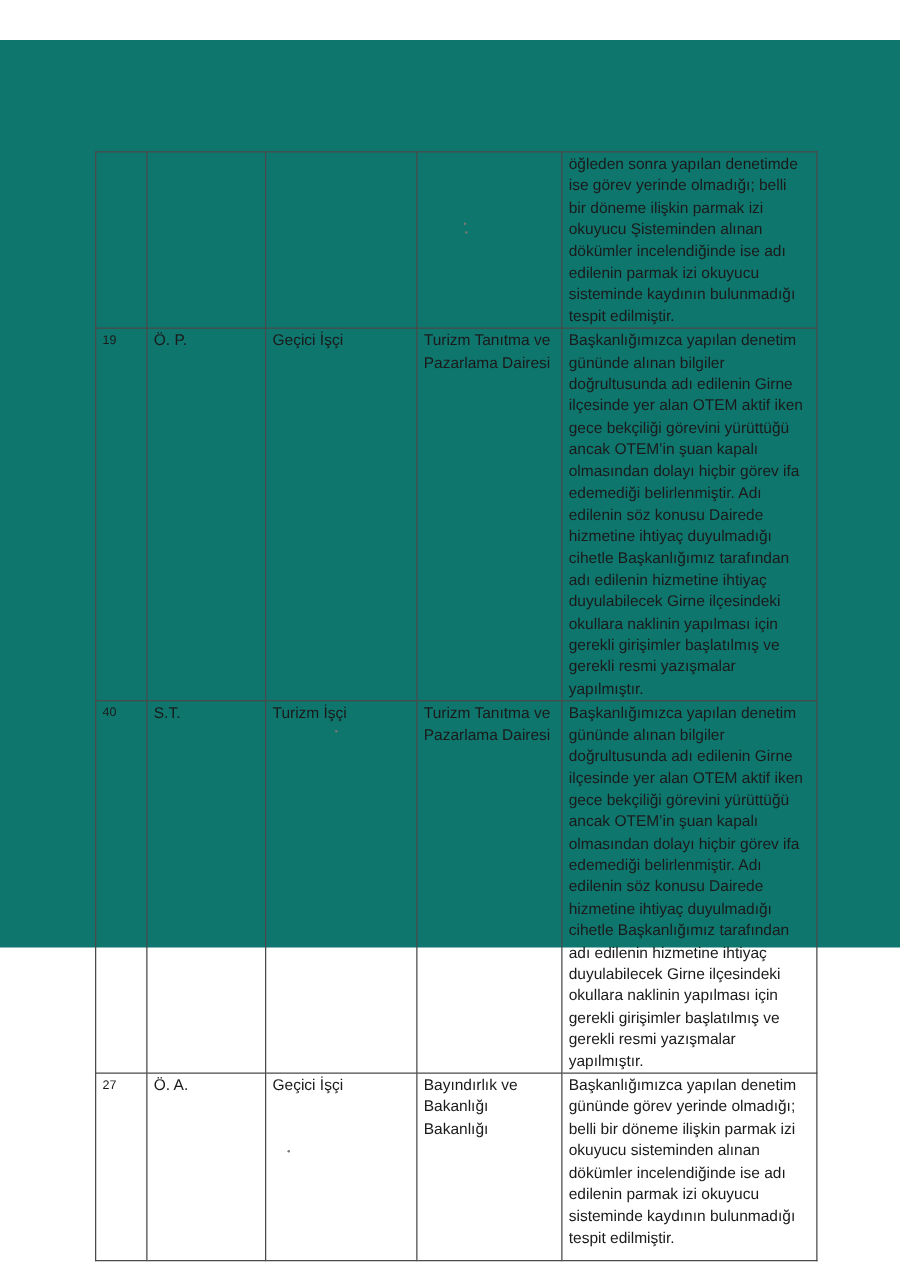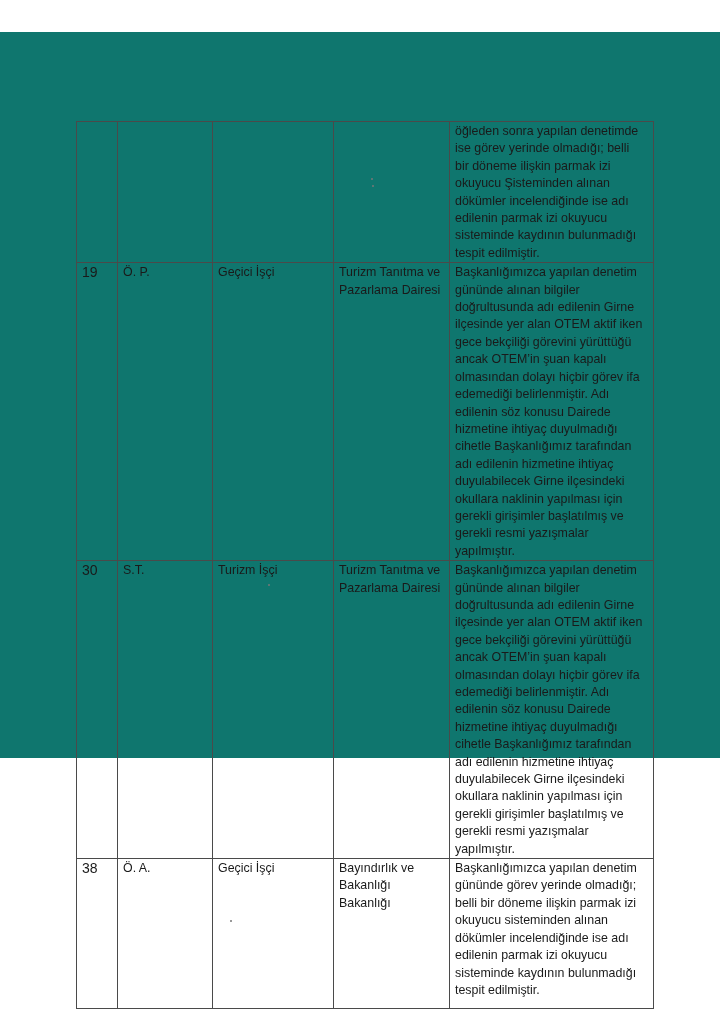--- a/index.html
+++ b/index.html
@@ -15,21 +15,21 @@
       border: 1.3px solid #4a4a4a; vertical-align: top;
       padding: 0 4px 0 5px; word-wrap: break-word;
     }
     col.c1 { width: 41px; } col.c2 { width: 95px; } col.c3 { width: 121px; }
     col.c4 { width: 116px; } col.c5 { width: 204px; }
     tr.cont td { height: 131px; }
     tr.r19 td { height: 278px; }
     tr.r20 td { height: 279px; }
     tr.r21 td { height: 149px; }
     .cell-text { display: block; padding-top: 1px; }
-    .cell-text.num { font-size: 14px; }
+    .cell-text.num { font-size: 10px; }
     .remark { white-space: pre-line; }
     .scan-dot { position: absolute; width: 2px; height: 2px; background: #777; border-radius: 1px; }
   </style>
 </head>
 <body>
 
 <div class="page">
   <table class="doc-table">
     <colgroup>
       <col class="c1">
@@ -91,21 +91,21 @@
 adı edilenin hizmetine ihtiyaç
 duyulabilecek Girne ilçesindeki
 okullara naklinin yapılması için
 gerekli girişimler başlatılmış ve
 gerekli resmi yazışmalar
 yapılmıştır.</span>
           </td>
       </tr>
       <tr class="r20">
         <td>
-            <span class="cell-text num">30</span>
+            <span class="cell-text num">40</span>
           </td>
         <td>
             <span class="cell-text">S.T.</span>
           </td>
         <td>
             <span class="cell-text">Turizm İşçi</span>
           </td>
         <td>
             <span class="cell-text">Turizm Tanıtma ve Pazarlama Dairesi</span>
           </td>
@@ -124,21 +124,21 @@
 adı edilenin hizmetine ihtiyaç
 duyulabilecek Girne ilçesindeki
 okullara naklinin yapılması için
 gerekli girişimler başlatılmış ve
 gerekli resmi yazışmalar
 yapılmıştır.</span>
           </td>
       </tr>
       <tr class="r21">
         <td>
-            <span class="cell-text num">38</span>
+            <span class="cell-text num">27</span>
           </td>
         <td>
             <span class="cell-text">Ö. A.</span>
           </td>
         <td>
             <span class="cell-text">Geçici İşçi</span>
           </td>
         <td>
             <span class="cell-text">Bayındırlık ve Bakanlığı Bakanlığı</span>
           </td>

